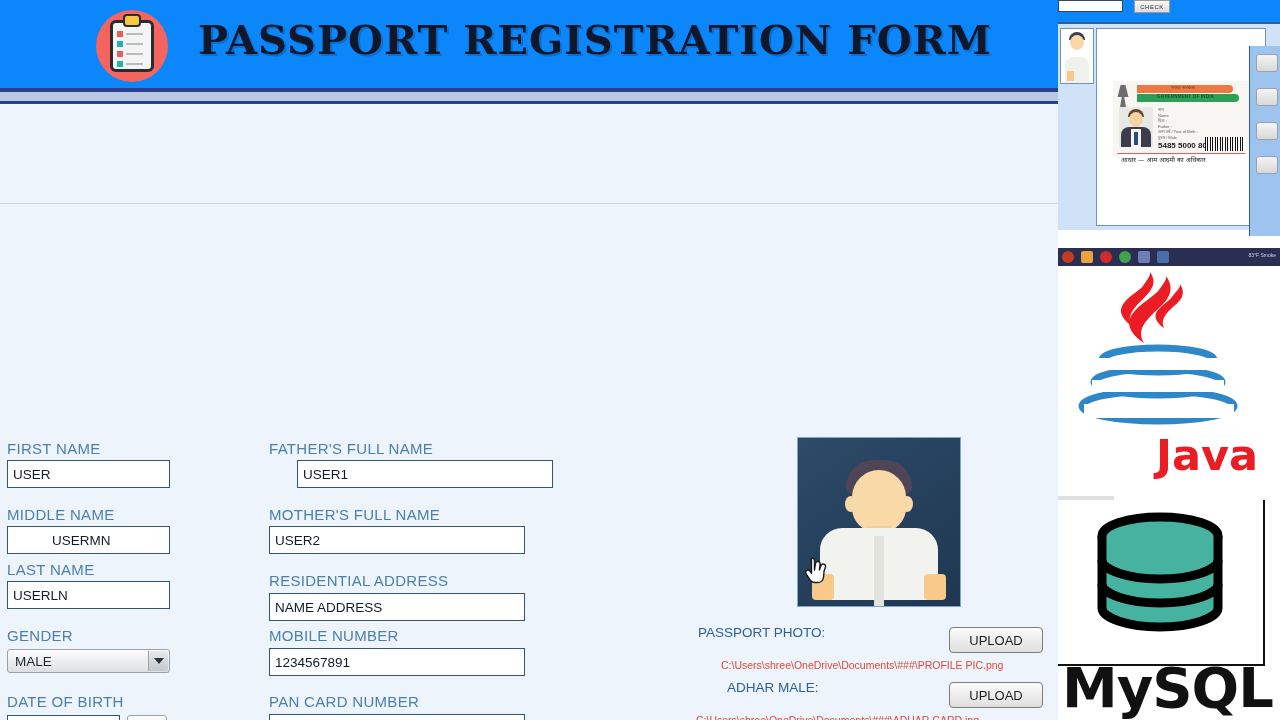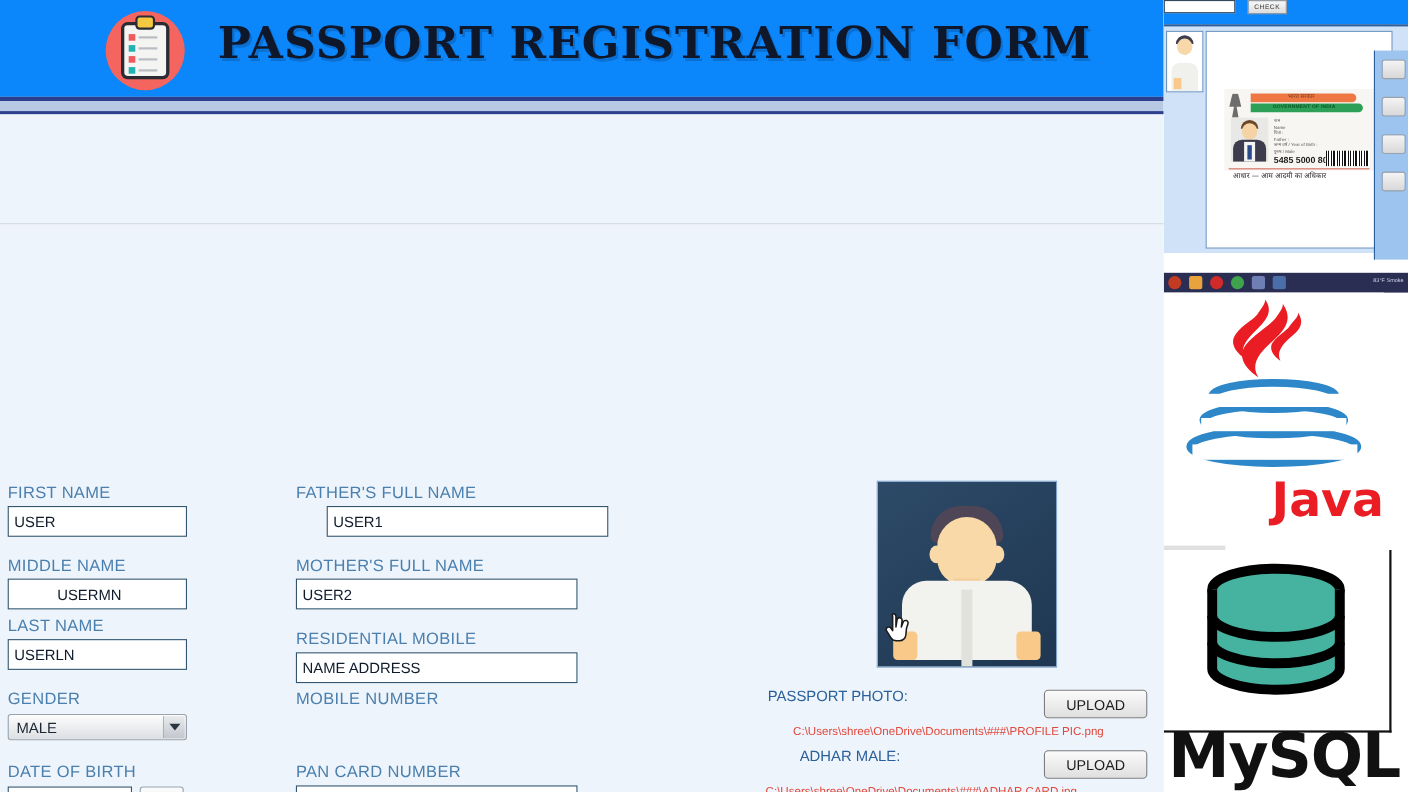--- a/index.html
+++ b/index.html
@@ -208,24 +208,25 @@
       <div class="cal-btn" style="left:127px;top:511px;width:40px;height:27px;">
         
       </div>
 
       <div class="fld-label" style="left:269px;top:236px;">FATHER'S FULL NAME</div>
       <div class="fld-input" style="left:269px;top:256px;width:256px;height:28px;line-height:24px;margin-left:28px;">USER1</div>
 
       <div class="fld-label" style="left:269px;top:302px;">MOTHER'S FULL NAME</div>
       <div class="fld-input" style="left:269px;top:322px;width:256px;height:28px;line-height:24px;">USER2</div>
 
-      <div class="fld-label" style="left:269px;top:368px;">RESIDENTIAL MOBILE</div>
+      <div class="fld-label" style="left:269px;top:368px;">RESIDENTIAL ADDRESS</div>
       <div class="fld-input" style="left:269px;top:389px;width:256px;height:28px;line-height:24px;">NAME ADDRESS</div>
 
       <div class="fld-label" style="left:269px;top:423px;">MOBILE NUMBER</div>
+      <div class="fld-input" style="left:269px;top:444px;width:256px;height:28px;line-height:24px;">1234567891</div>
 
       <div class="fld-label" style="left:269px;top:489px;">PAN CARD NUMBER</div>
       <div class="fld-input" style="left:269px;top:510px;width:256px;height:28px;line-height:24px;">ABC1234567</div>
 
       <div class="photo">
         <div class="ph-hair"></div>
         <div class="ph-ear-l"></div>
         <div class="ph-ear-r"></div>
         <div class="ph-head"></div>
         <div class="ph-neck"></div>

